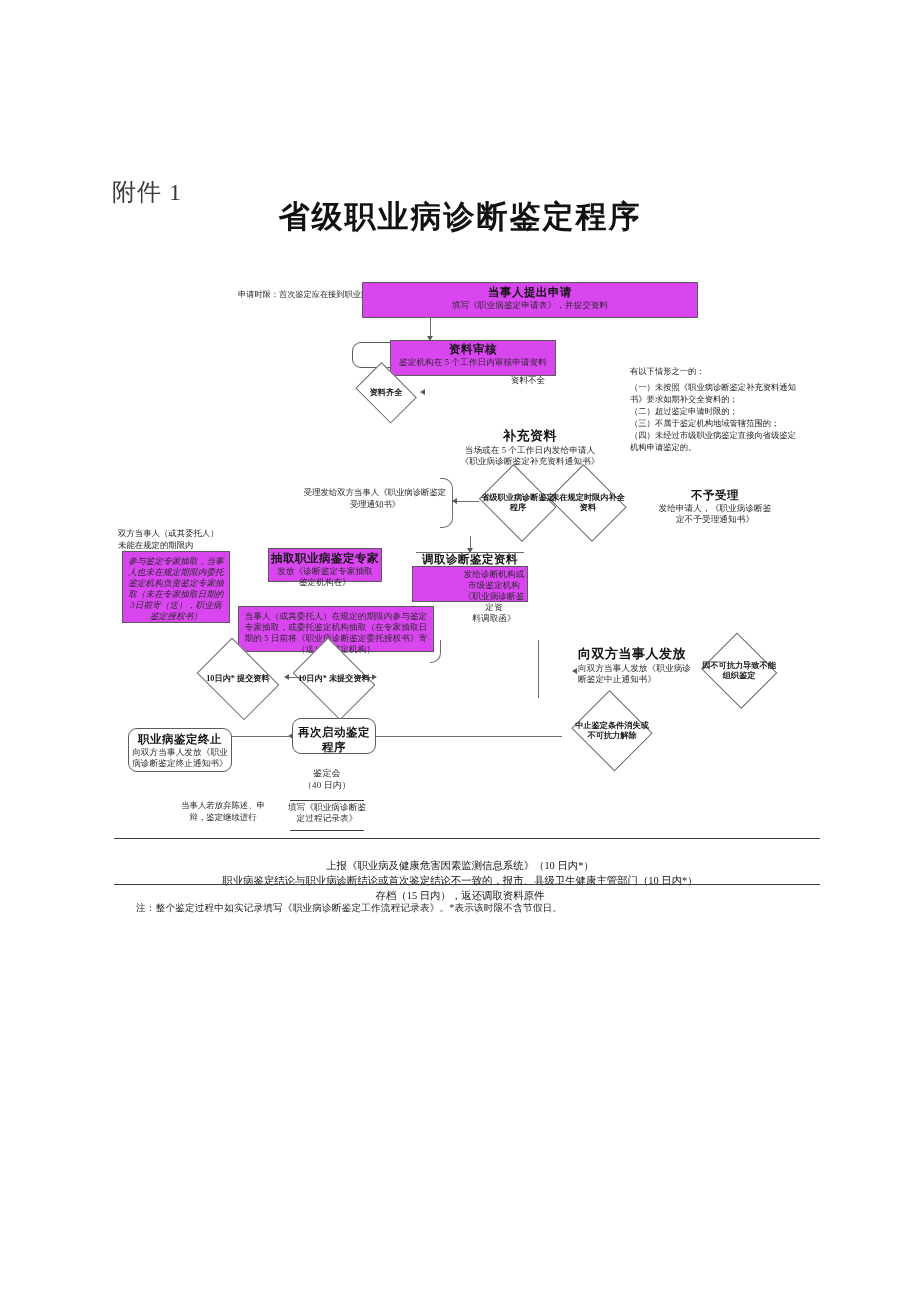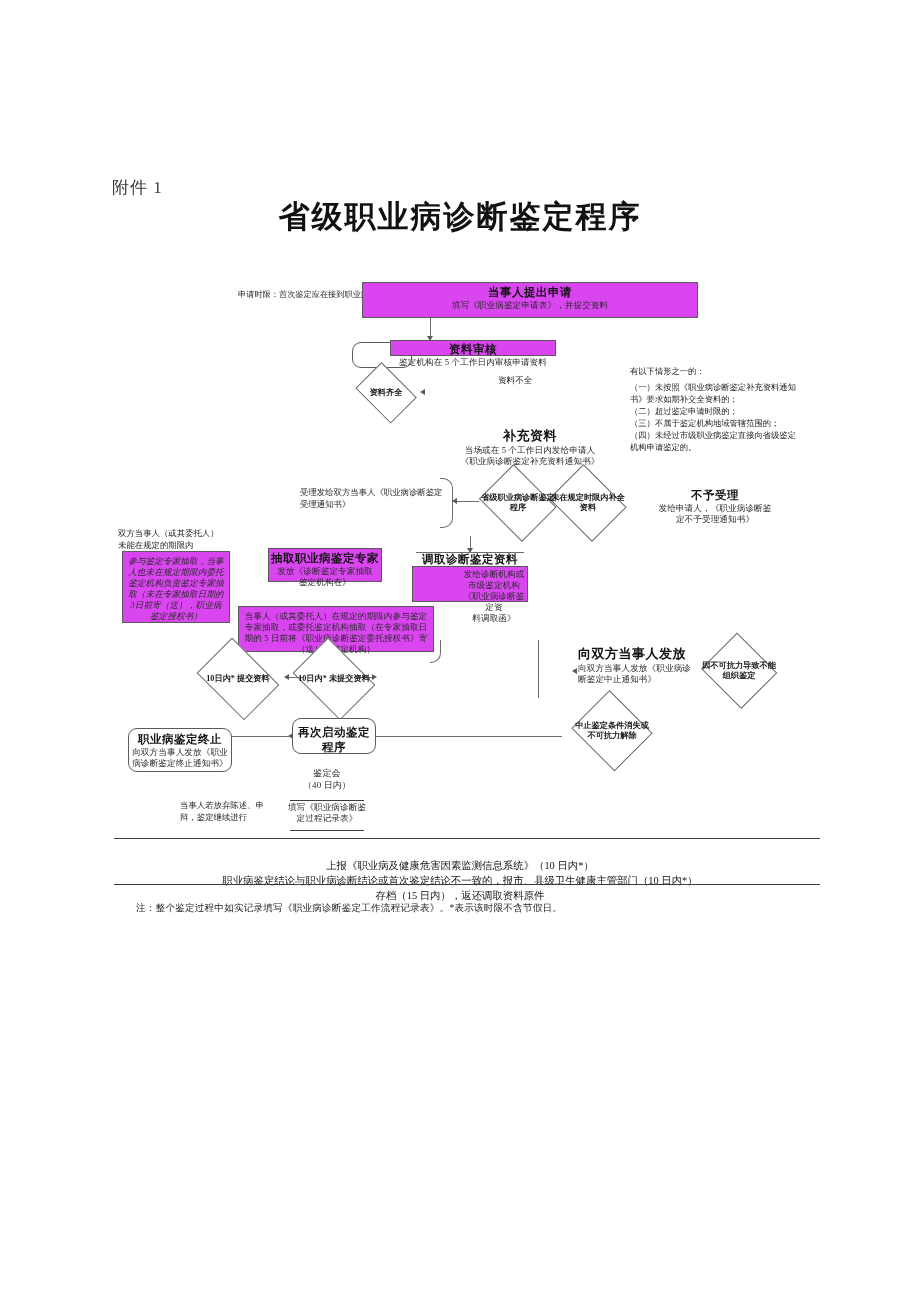--- a/index.html
+++ b/index.html
@@ -20,21 +20,21 @@
     position: absolute;
     left: 0; top: 0;
     width: 920px;
     height: 1301px;
   }
   
   .attachment-label {
     position: absolute;
     left: 112px;
     top: 176px;
-    font-size: 17px;
+    font-size: 24px;
     letter-spacing: 1px;
     color: #3a3a3a;
   }
   .doc-title {
     position: absolute;
     left: 0; right: 0;
     top: 196px;
     text-align: center;
     font-family: "DejaVu Sans", sans-serif;
     font-weight: bold;
@@ -73,21 +73,21 @@
     font-size: 8.6px;
     color: #2a2a2a;
     letter-spacing: .1px;
   }
   .plain {
     position: absolute;
     font-size: 8.4px;
     line-height: 1.38;
     color: #242424;
   }
-  .plain.c { text-align: left; }
+  .plain.c { text-align: center; }
   .plain.l { text-align: left; }
   
   .diamond {
     position: absolute;
     display: flex;
     align-items: center;
     justify-content: center;
   }
   .diamond .dshape {
     position: absolute;
@@ -184,21 +184,21 @@
   <div class="node boxed" style="left:362px; top:282px; width:336px; height:36px; padding-top:2px;">
     <span class="n-title">当事人提出申请</span>
     <span class="n-sub">填写《职业病鉴定申请表》，并提交资料</span>
   </div>
 
   <div class="ln v" style="left:430px; top:318px; height:20px;"></div>
   <div class="arrow down" style="left:426.5px; top:336px;"></div>
 
   <div class="node rounded" style="left:352px; top:342px; width:60px; height:26px;"></div>
 
-  <div class="node boxed" style="left:390px; top:340px; width:166px; height:16px; padding-top:1px;">
+  <div class="node boxed" style="left:390px; top:340px; width:166px; height:36px; padding-top:1px;">
     <span class="n-title">资料审核</span>
     <span class="n-sub">鉴定机构在 5 个工作日内审核申请资料</span>
   </div>
 
   <div class="diamond" style="left:352px; top:368px; width:68px; height:50px;">
     <div class="dshape"></div>
     <div class="dtext">资料齐全</div>
   </div>
   <div class="arrow left" style="left:420px; top:389px;"></div>
 

